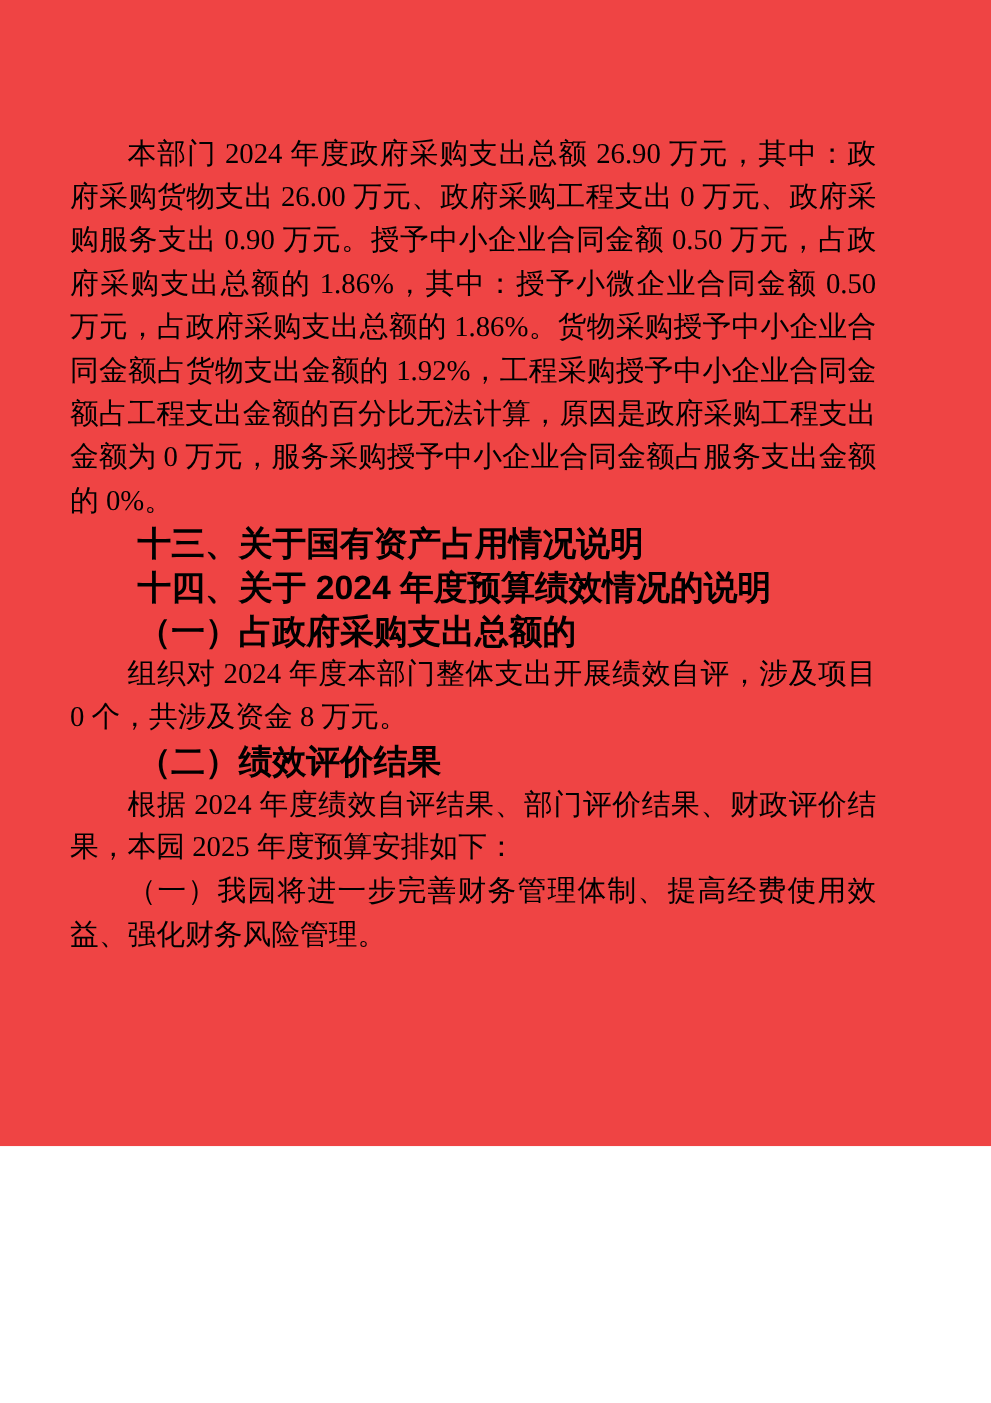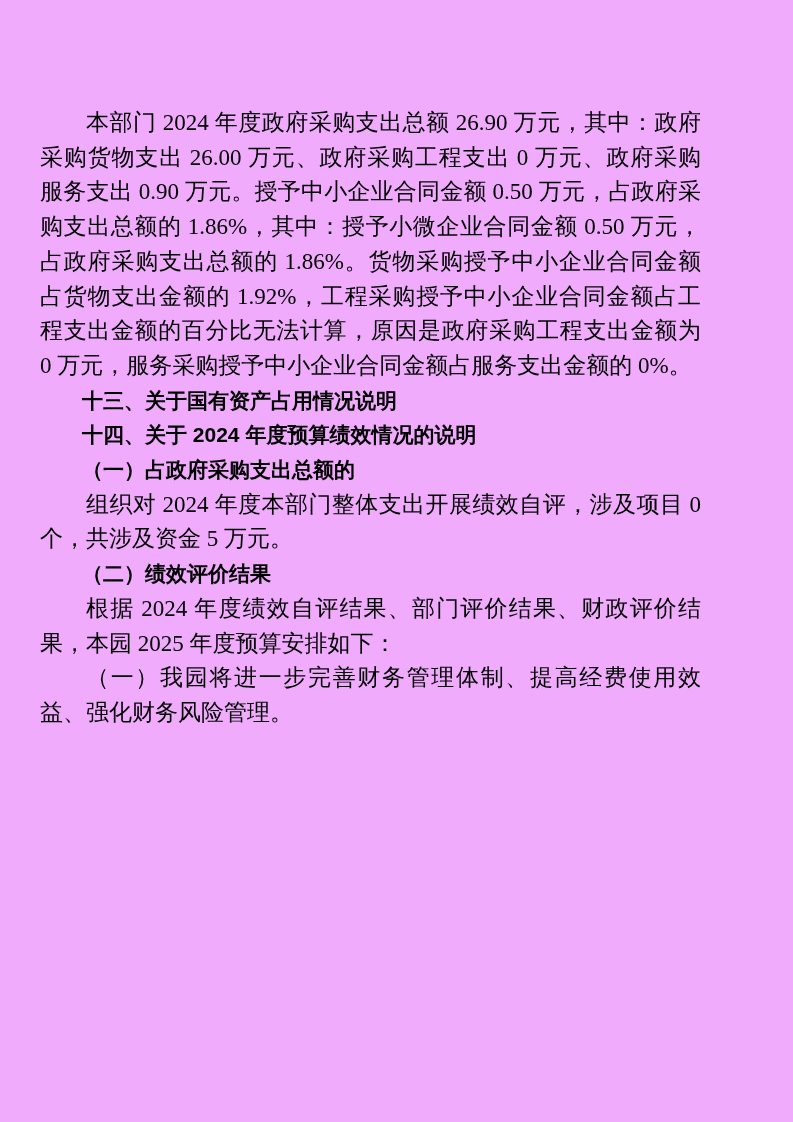--- a/index.html
+++ b/index.html
@@ -4,54 +4,54 @@
 <style>
   html, body {
     margin: 0;
     padding: 0;
     background: #ffffff;
   }
   .page {
     position: relative;
     box-sizing: border-box;
     width: 793px;
-    height: 1122px;
+    height: 917px;
     margin: 0 auto;
-    background: #f0abfc;
+    background: #ef4444;
     color: #000000;
-    padding: 106px 92px 0 40px;
+    padding: 106px 92px 0 56px;
     overflow: hidden;
     font-family: "Liberation Serif", "DejaVu Serif", serif;
     font-size: 23px;
     line-height: 34.7px;
   }
   .para {
     margin: 0;
     text-indent: 2em;
     text-align: justify;
     text-justify: inter-character;
     word-break: break-all;
     font-family: "Liberation Serif", "DejaVu Serif", serif;
     font-weight: 400;
   }
   .heading, .subheading {
     margin: 0;
     text-indent: 2em;
     font-family: "Liberation Sans", "DejaVu Sans", sans-serif;
     font-weight: 700;
-    font-size: 21px;
+    font-size: 27px;
     line-height: 34.7px;
     text-align: left;
   }
 </style>
 </head>
 <body>
 
 <div class="page">
   <p class="para">本部门 2024 年度政府采购支出总额 26.90 万元，其中：政府采购货物支出 26.00 万元、政府采购工程支出 0 万元、政府采购服务支出 0.90 万元。授予中小企业合同金额 0.50 万元，占政府采购支出总额的 1.86%，其中：授予小微企业合同金额 0.50 万元，占政府采购支出总额的 1.86%。货物采购授予中小企业合同金额占货物支出金额的 1.92%，工程采购授予中小企业合同金额占工程支出金额的百分比无法计算，原因是政府采购工程支出金额为 0 万元，服务采购授予中小企业合同金额占服务支出金额的 0%。</p>
   <h2 class="heading">十三、关于国有资产占用情况说明</h2>
   <h2 class="heading">十四、关于 2024 年度预算绩效情况的说明</h2>
   <h3 class="subheading">（一）占政府采购支出总额的</h3>
-  <p class="para">组织对 2024 年度本部门整体支出开展绩效自评，涉及项目 0 个，共涉及资金 5 万元。</p>
+  <p class="para">组织对 2024 年度本部门整体支出开展绩效自评，涉及项目 0 个，共涉及资金 8 万元。</p>
   <h3 class="subheading">（二）绩效评价结果</h3>
   <p class="para">根据 2024 年度绩效自评结果、部门评价结果、财政评价结果，本园 2025 年度预算安排如下：</p>
   <p class="para">（一）我园将进一步完善财务管理体制、提高经费使用效益、强化财务风险管理。</p>
 </div>
 
 </body></html>

